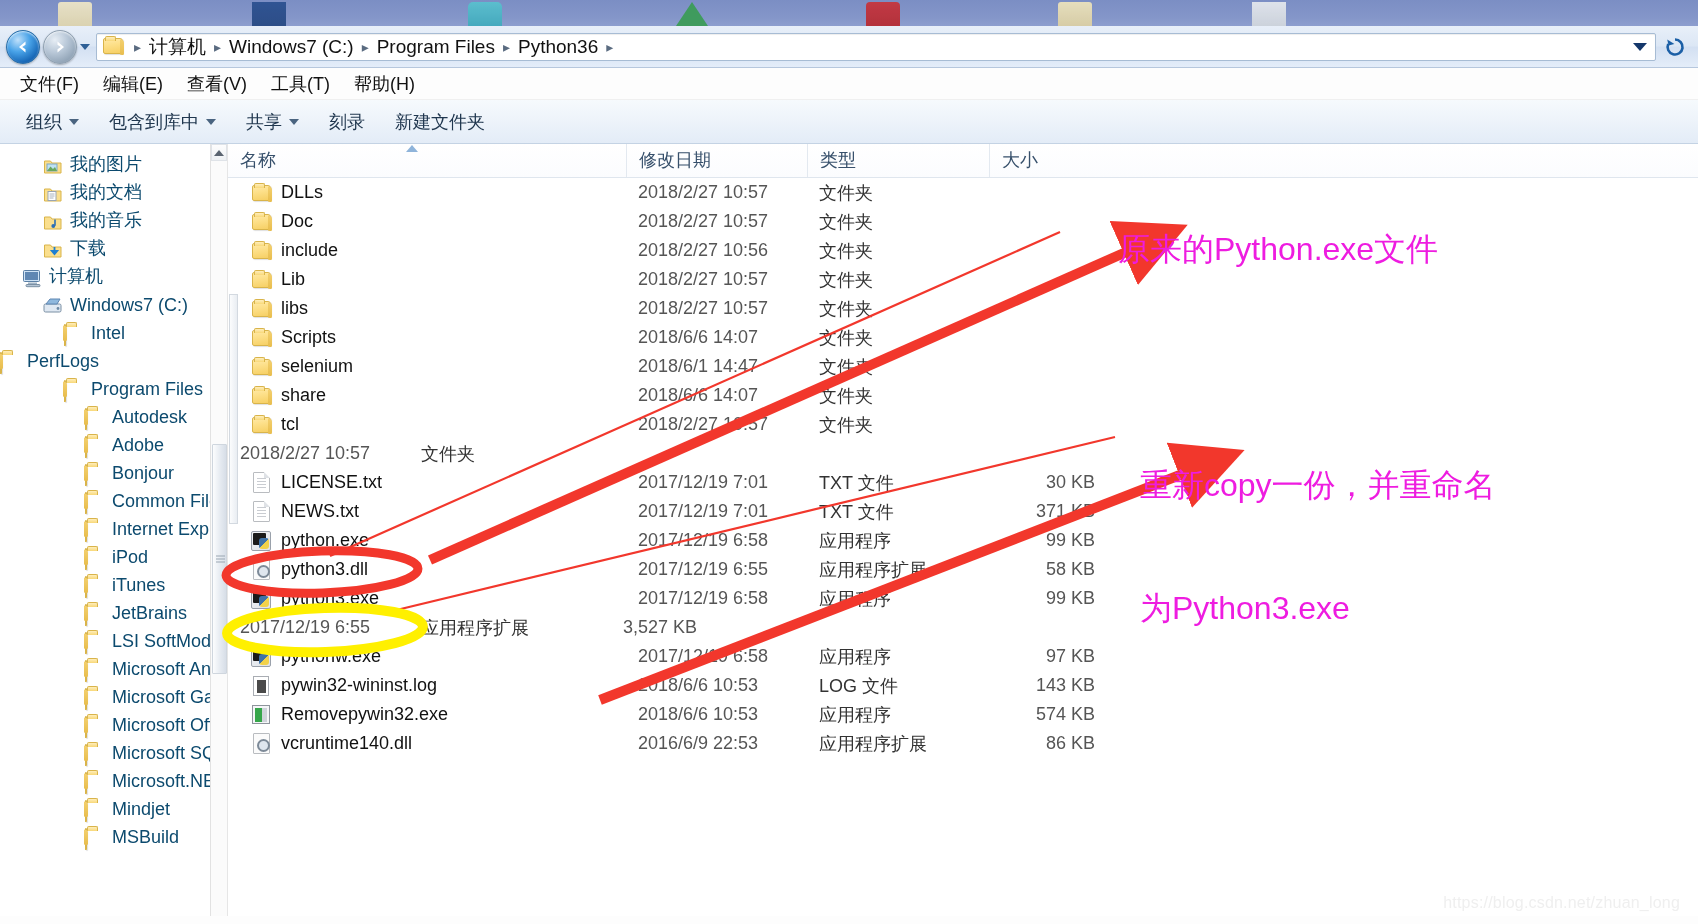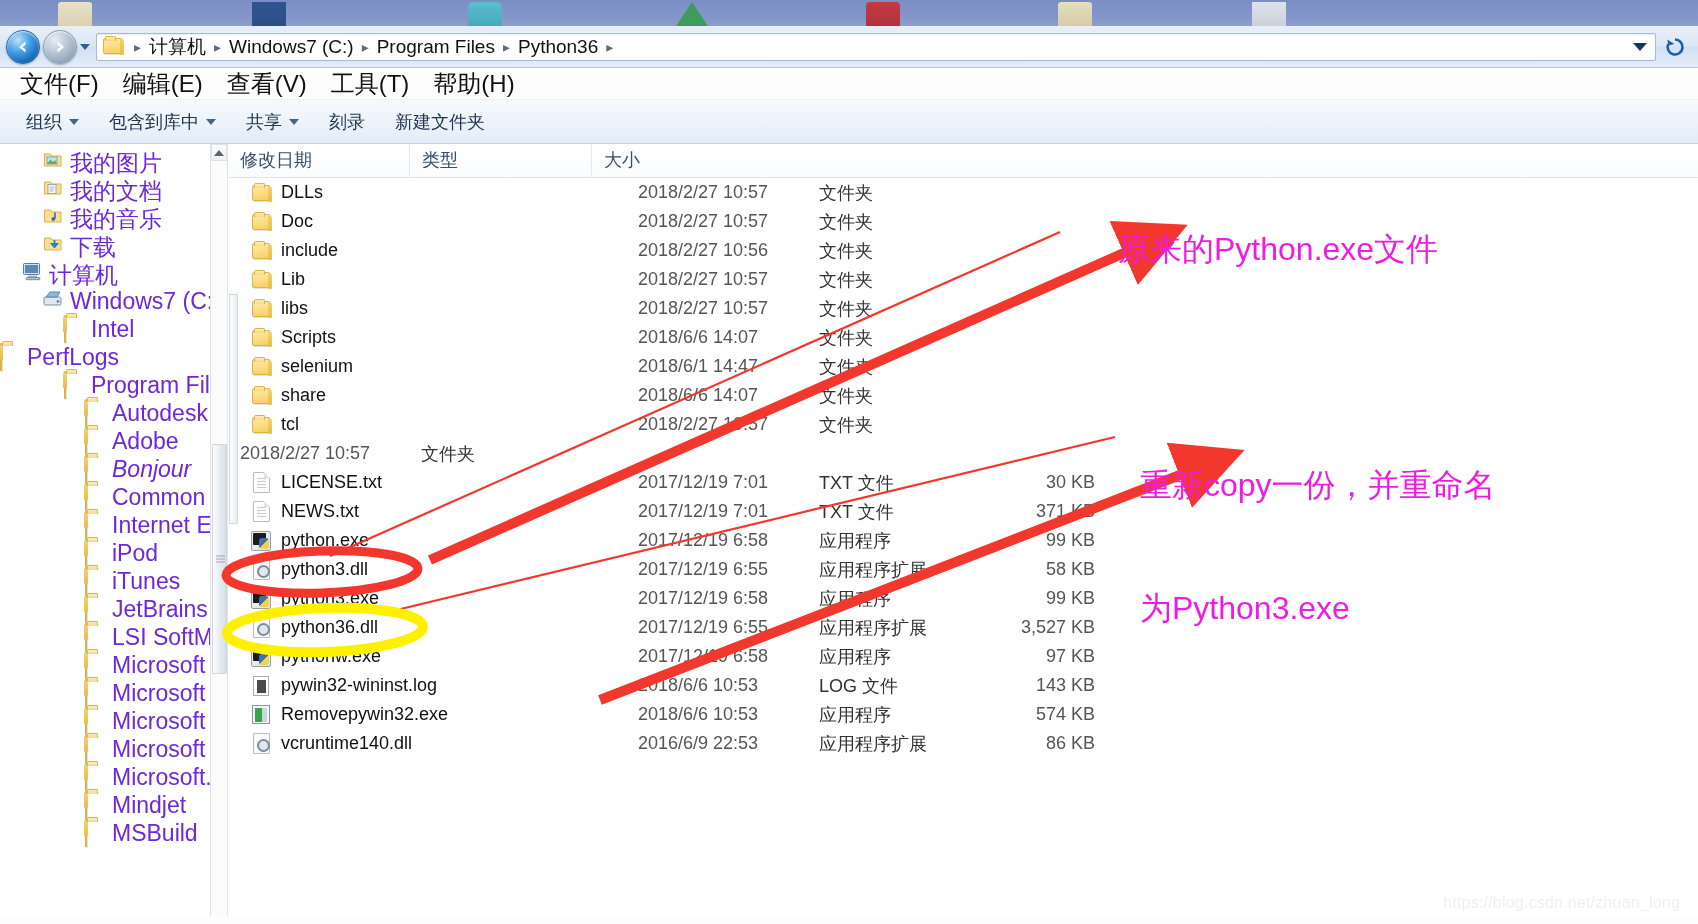--- a/index.html
+++ b/index.html
@@ -62,42 +62,42 @@
   .crumb-sep { color:#5a6b80; font-size:14px; padding:0 5px; }
   .crumbbar-right { margin-left:auto; display:flex; align-items:center; gap:10px; padding-right:4px;}
   .caret-dn { width:0;height:0;border-left:7px solid transparent;border-right:7px solid transparent;border-top:8px solid #14376b; }
   .refresh-ico { width:22px;height:22px; }
 
   
   .menubar {
     height:32px; background:#fdfdfd; display:flex; align-items:center;
     padding-left:10px; gap:4px; border-bottom:1px solid #f0f0f0;
   }
-  .menuitem { font-size:24px; color:#111; padding:2px 10px; }
+  .menuitem { font-size:18px; color:#111; padding:2px 10px; }
 
   
   .toolbar {
     height:44px;
     background: linear-gradient(180deg,#f6fafd 0%, #edf3fa 50%, #e3ecf7 100%);
     border-bottom:1px solid #c4d3e4;
     display:flex; align-items:center; padding-left:14px; gap:6px;
   }
   .tbitem { font-size:18px; color:#20374f; padding:4px 12px; display:flex; align-items:center; gap:7px; }
   .tb-caret { width:0;height:0;border-left:5px solid transparent;border-right:5px solid transparent;border-top:6px solid #4a6480; }
 
   
   .main { display:flex; height:772px; background:#fff; }
 
   
   .navpane {
     width:228px; position:relative; background:#fff; overflow:hidden;
     border-right:1px solid #e6e6e6;
   }
   .tree { padding-top:4px; }
-  .tnode { display:flex; align-items:flex-start; height:28px; font-size:23px; color:#6d28d9; white-space:nowrap; }
+  .tnode { display:flex; align-items:flex-end; height:28px; font-size:18px; color:#0c4a6e; white-space:nowrap; }
   .tnode .lbl { margin-left:6px; }
   .ico { width:21px; height:19px; position:relative; flex:0 0 auto; }
 
   
   .folder {
     width:19px;height:16px;border-radius:2px 3px 2px 2px;
     background: linear-gradient(170deg,#ffe9a8 0%, #fde08a 40%, #f6cf63 100%);
     border:1px solid #d9b44a; position:relative;
     box-shadow:1px 1px 1px rgba(0,0,0,.13);
   }
@@ -368,21 +368,21 @@
               <span class="lbl">Program Files</span>
             </div>
             <div class="tnode" style="padding-left: 85px;">
               <span class="ico"><span class="folder"></span></span>
               <span class="lbl">Autodesk</span>
             </div>
             <div class="tnode" style="padding-left: 85px;">
               <span class="ico"><span class="folder"></span></span>
               <span class="lbl">Adobe</span>
             </div>
-            <div class="tnode" style="padding-left: 85px; font-style: italic;">
+            <div class="tnode" style="padding-left: 85px;">
               <span class="ico"><span class="folder"></span></span>
               <span class="lbl">Bonjour</span>
             </div>
             <div class="tnode" style="padding-left: 85px;">
               <span class="ico"><span class="folder"></span></span>
               <span class="lbl">Common Files</span>
             </div>
             <div class="tnode" style="padding-left: 85px;">
               <span class="ico"><span class="folder"></span></span>
               <span class="lbl">Internet Explo</span>
@@ -445,20 +445,24 @@
           </div>
         </div>
       </div>
 
       <div class="listpane">
         <div class="listgutter">
           <div class="tk"></div>
         </div>
 
         <div class="colhead">
+          <div class="ch ch-name">
+            <span>名称</span>
+            <div class="sortmark"></div>
+          </div>
           <div class="ch ch-date">
             <span>修改日期</span>
           </div>
           <div class="ch ch-type">
             <span>类型</span>
           </div>
           <div class="ch ch-size">
             <span>大小</span>
           </div>
         </div>
@@ -621,26 +625,20 @@
                 <span style="display: inline-flex; width: 22px; justify-content: center;">
                   <span class="ico-py"></span>
                 </span>
                 <span>python3.exe</span>
               </div>
               <div class="cell-date">2017/12/19 6:58</div>
               <div class="cell-type">应用程序</div>
               <div class="cell-size">99 KB</div>
             </div>
             <div class="row">
-              <div class="cell-name">
-                <span style="display: inline-flex; width: 22px; justify-content: center;">
-                  <span class="ico-dll"></span>
-                </span>
-                <span>python36.dll</span>
-              </div>
               <div class="cell-date">2017/12/19 6:55</div>
               <div class="cell-type">应用程序扩展</div>
               <div class="cell-size">3,527 KB</div>
             </div>
             <div class="row">
               <div class="cell-name">
                 <span style="display: inline-flex; width: 22px; justify-content: center;">
                   <span class="ico-py"></span>
                 </span>
                 <span>pythonw.exe</span>

